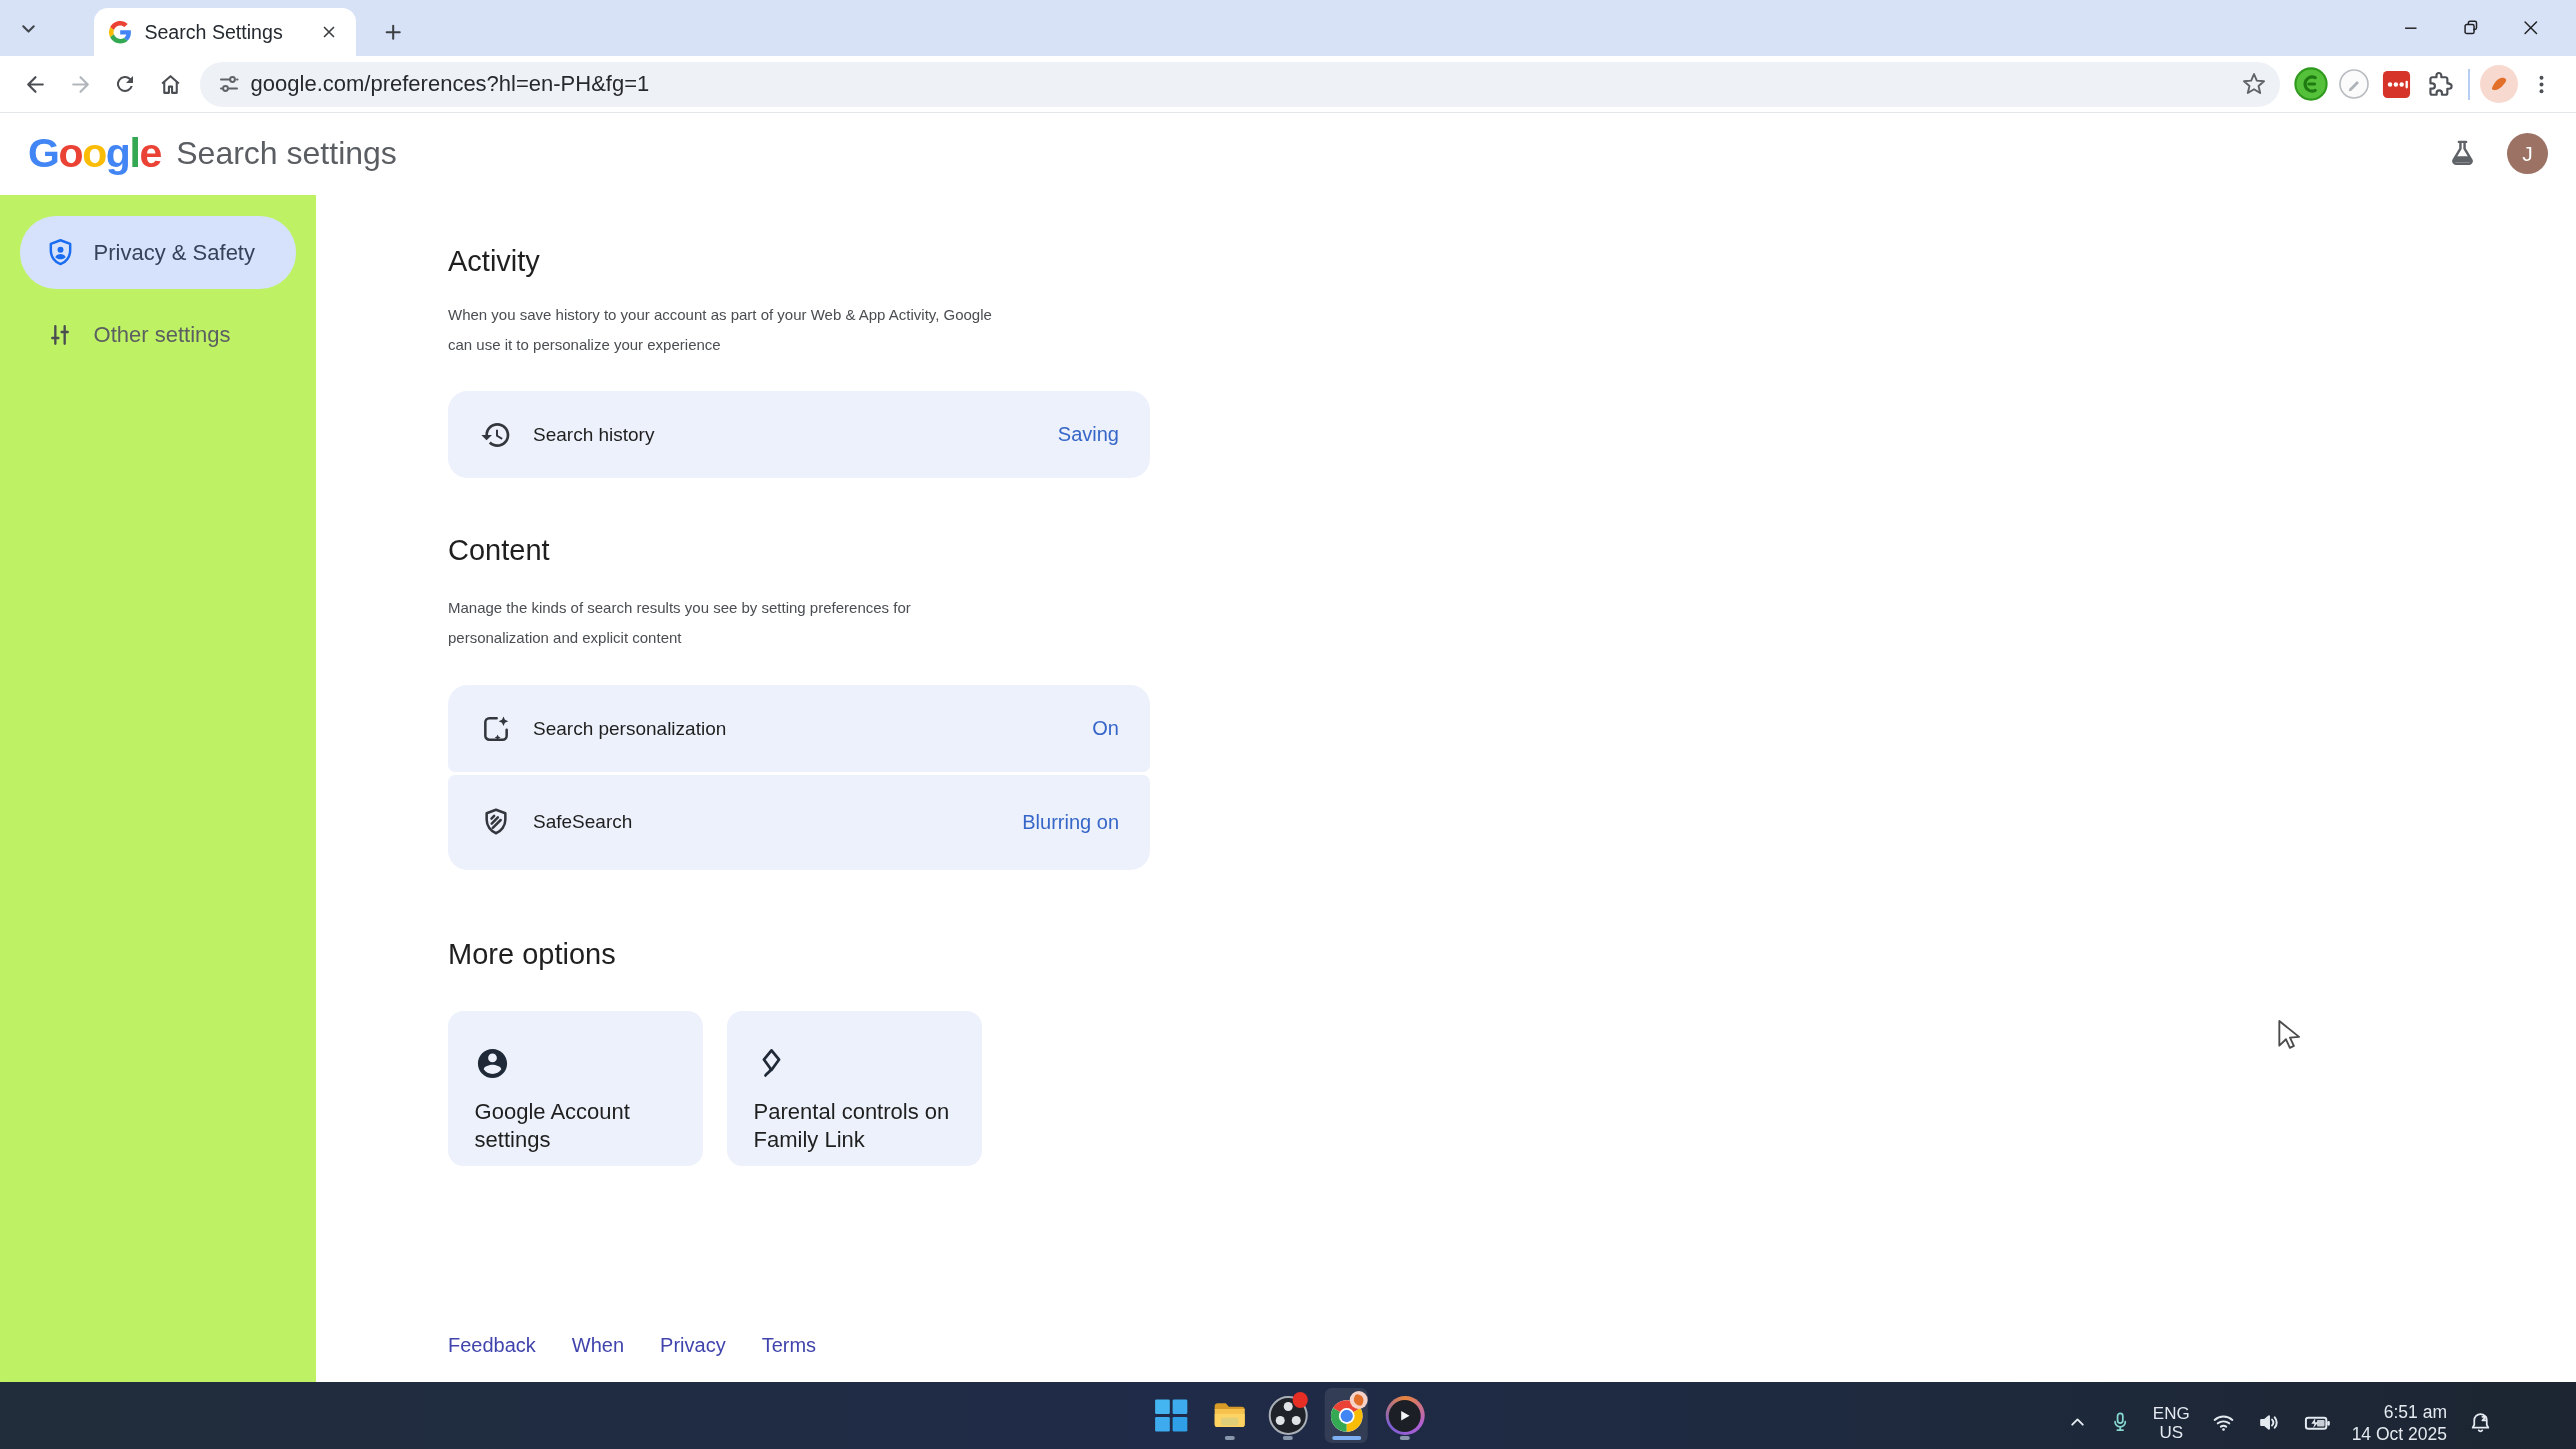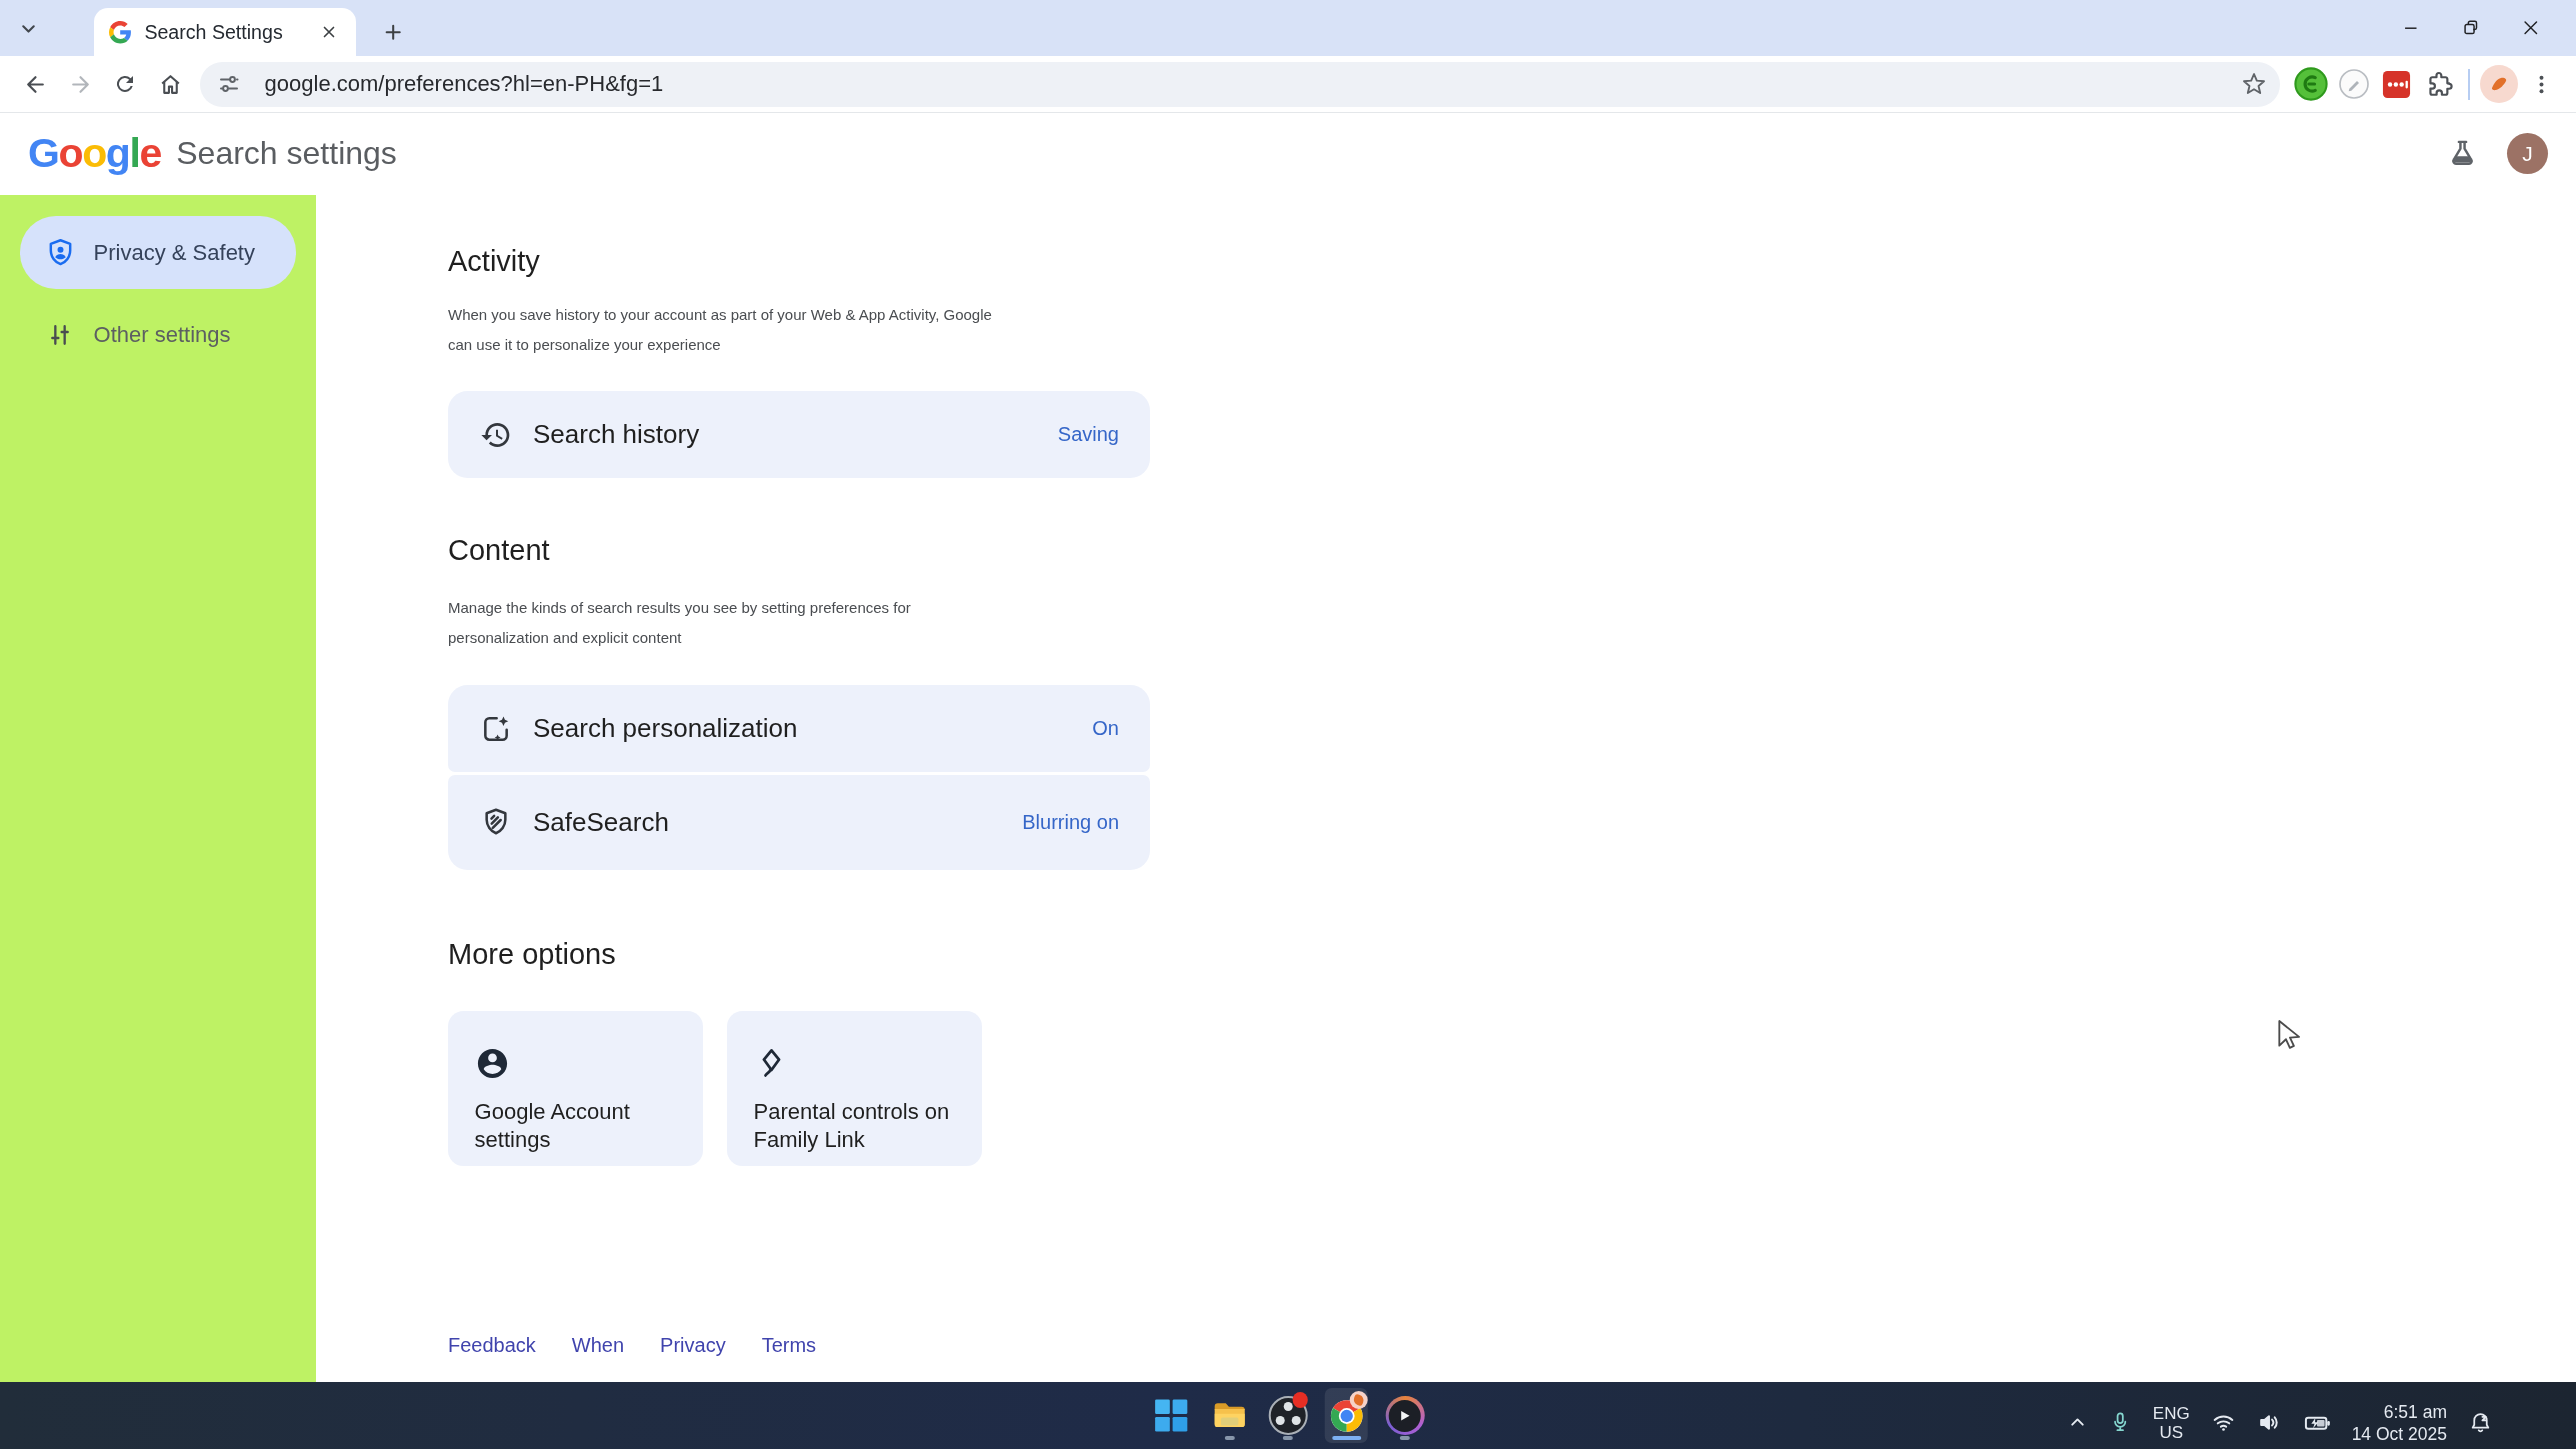--- a/index.html
+++ b/index.html
@@ -15,21 +15,21 @@
   .tab-close { width:28px; height:28px; border-radius:50%; display:flex; align-items:center; justify-content:center; color:#3c4043; }
   .new-tab { position:absolute; left:374px; top:12.6px; width:39px; height:39px; border-radius:50%; display:flex; align-items:center; justify-content:center; color:#3c4043; }
   .win-controls { position:absolute; right:15.4px; top:0; height:56px; display:flex; }
   .win-btn { width:60px; height:56px; display:flex; align-items:center; justify-content:center; color:#202124; }
 
   
   .toolbar { position:absolute; left:0; top:56px; width:100%; height:57px; background:#ffffff; border-bottom:1.4px solid #e4e7ea; display:flex; align-items:center; padding:0 12.6px; }
   .nav-btn { width:45px; height:45px; border-radius:50%; display:flex; align-items:center; justify-content:center; color:#4a4e53; flex:0 0 auto; }
   .nav-btn.disabled { color:#b2b6bb; }
   .omnibox { flex:1; height:45px; margin:0 9.8px 0 7px; background:#eef1f6; border-radius:22.4px; display:flex; align-items:center; padding:0 14px 0 17px; }
-  .omnibox .url { flex:1; font-size:22px; color:#27292d; margin-left:24px; white-space:nowrap; overflow:hidden; }
+  .omnibox .url { flex:1; font-size:22px; color:#27292d; margin-left:10px; white-space:nowrap; overflow:hidden; }
   .ext-slot { width:43px; height:43px; display:flex; align-items:center; justify-content:center; flex:0 0 auto; }
   .toolbar-divider { width:2.1px; height:31px; background:#b7cdf2; margin:0 7px; flex:0 0 auto; }
   .avatar-ext { width:38px; height:38px; border-radius:50%; background:#f7d9cf; display:flex; align-items:center; justify-content:center; overflow:hidden; }
 
   
   .page-header { position:absolute; left:0; top:113px; width:100%; height:81px; background:#fff; display:flex; align-items:center; padding:0 28px; }
   .glogo { font-size:41px; font-weight:bold; letter-spacing:-1.4px; display:flex; }
   .page-title { font-size:32px; color:#5a5d61; margin-left:15.4px; }
   .header-spacer { flex:1; }
   .flask-btn { width:50px; height:50px; display:flex; align-items:center; justify-content:center; color:#5f6368; margin-right:19.6px; }
@@ -50,21 +50,21 @@
   .h2.first { margin-top:49px; }
   .h2.second { margin-top:55px; }
   .h2.third { margin-top:67px; }
   .para { margin-top:21px; font-size:15px; line-height:30px; color:#4a4d51; }
   .para.second { margin-top:25px; }
   .row-card { margin-top:31px; width:702px; height:87px; background:#edf1fb; border-radius:19.6px; display:flex; align-items:center; padding:0 31px 0 32px; }
   .row-group { margin-top:32px; width:702px; }
   .row-card.grp-top { margin-top:0; border-radius:19.6px 19.6px 7px 7px; }
   .row-card.grp-bottom { margin-top:2.8px; height:95px; border-radius:7px 7px 19.6px 19.6px; }
   .row-icon { width:32px; height:32px; color:#30343a; flex:0 0 auto; }
-  .row-label { font-size:26px; color:#1f1f1f; margin-left:21px; }
+  .row-label { font-size:19px; color:#1f1f1f; margin-left:21px; }
   .row-spacer { flex:1; }
   .row-status { font-size:20px; color:#3566c8; }
   .option-cards { margin-top:39px; display:flex; gap:24px; }
   .option-card { width:255px; height:155px; background:#edf1fb; border-radius:15.4px; padding:35px 25px 0 26.6px; }
   .option-icon { width:35px; height:35px; color:#1f2937; }
   .option-label { margin-top:17px; font-size:22px; color:#1f1f1f; line-height:28px; }
   .footer { margin-top:168px; display:flex; gap:36px; }
   .footer a { font-size:20px; color:#4044ad; text-decoration:none; }
 
   

